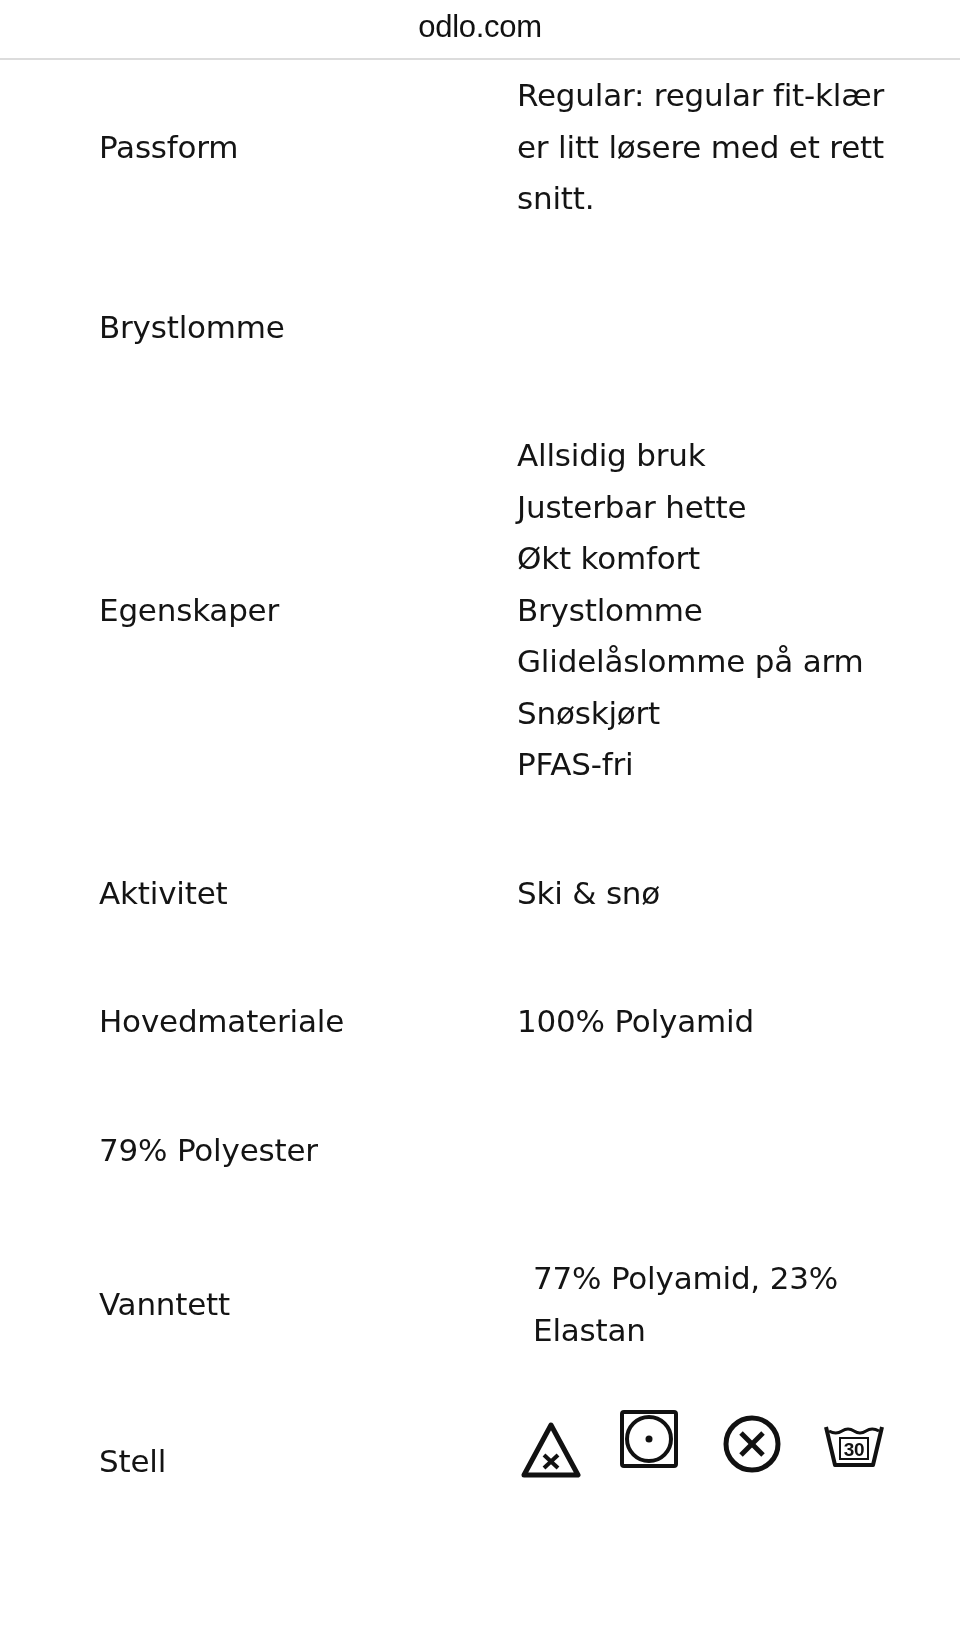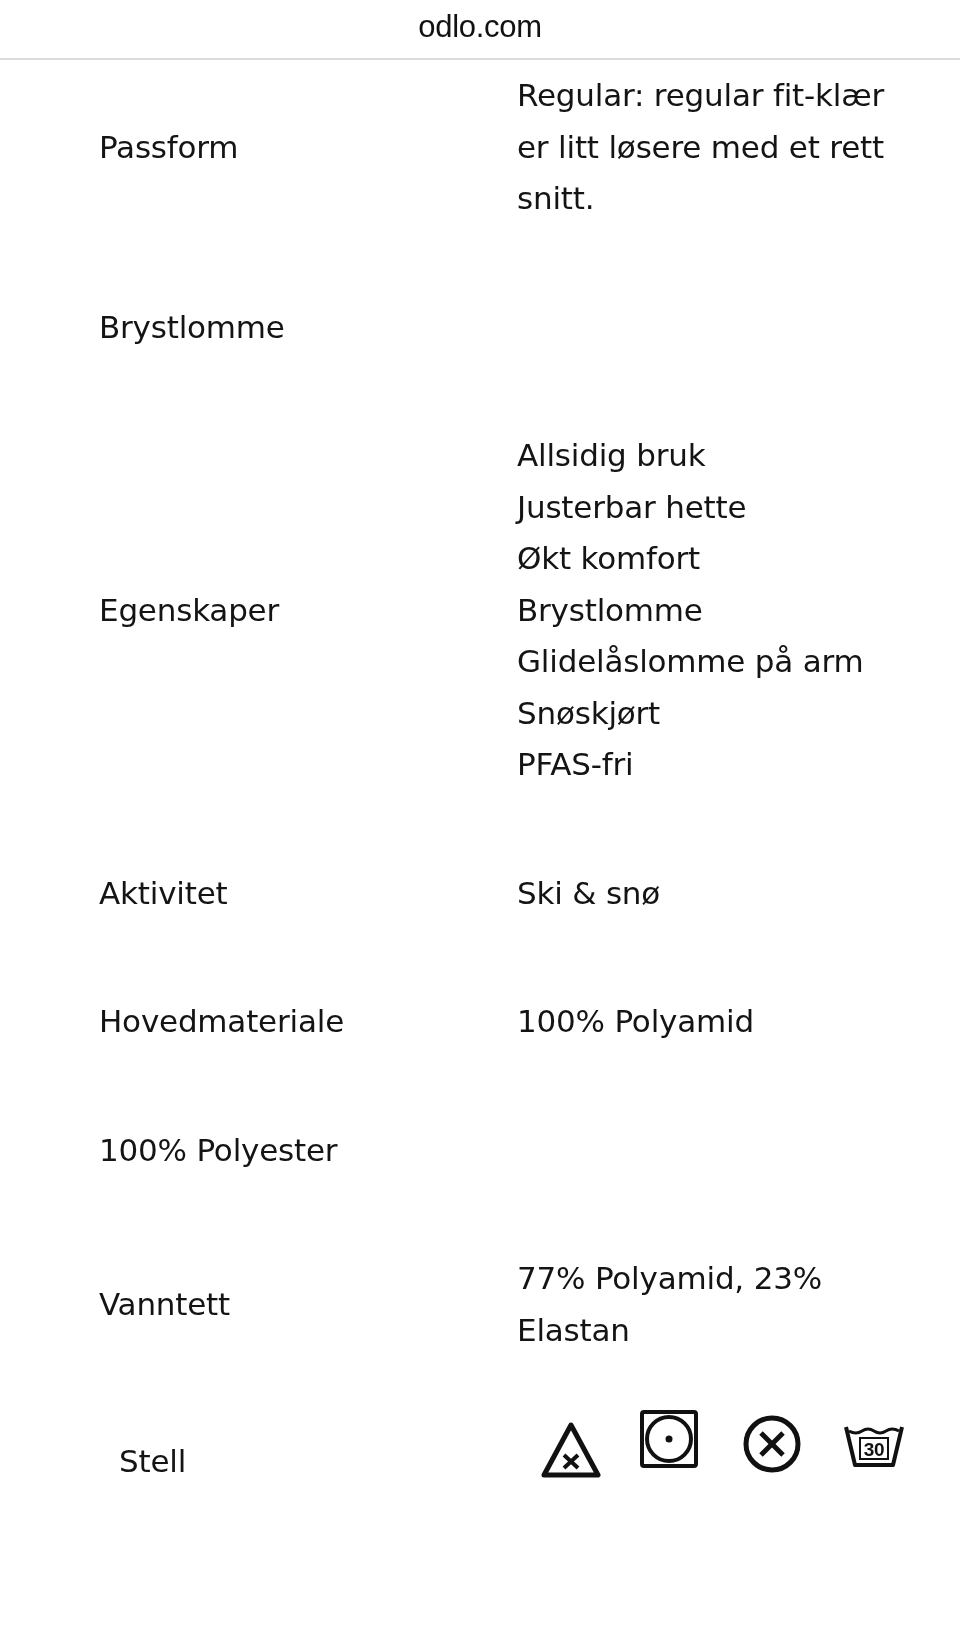--- a/index.html
+++ b/index.html
@@ -112,29 +112,29 @@
     <div class="spec-label">Aktivitet</div>
     <div class="spec-value">Ski &amp; snø</div>
   </div>
 
   <div class="spec-row">
     <div class="spec-label">Hovedmateriale</div>
     <div class="spec-value">100% Polyamid</div>
   </div>
 
   <div class="spec-row">
-    <div class="spec-value">100% Polyester</div>
+    <div class="spec-value">79% Polyester</div>
   </div>
 
   <div class="spec-row">
     <div class="spec-label">Vanntett</div>
-    <div class="spec-value wrap-value" style="width:300px;">77% Polyamid, 23% Elastan</div>
+    <div class="spec-value wrap-value" style="width:300px;margin-left:16px;">77% Polyamid, 23% Elastan</div>
   </div>
 
-  <div class="spec-row" style="padding-bottom:0;margin-left:20px;">
+  <div class="spec-row" style="padding-bottom:0;">
     <div class="spec-label">Stell</div>
     <div class="spec-value">
       <div class="care-icons">
 
         <svg class="care-icon" width="60" height="58" viewBox="0 0 60 58" style="left:4px; top:-6px;">
           <polygon points="30,4 57,54 3,54" fill="none" stroke="#111" stroke-width="5" stroke-linejoin="round"></polygon>
           <line x1="23" y1="34" x2="37" y2="47" stroke="#111" stroke-width="4"></line>
           <line x1="37" y1="34" x2="23" y2="47" stroke="#111" stroke-width="4"></line>
         </svg>
 

